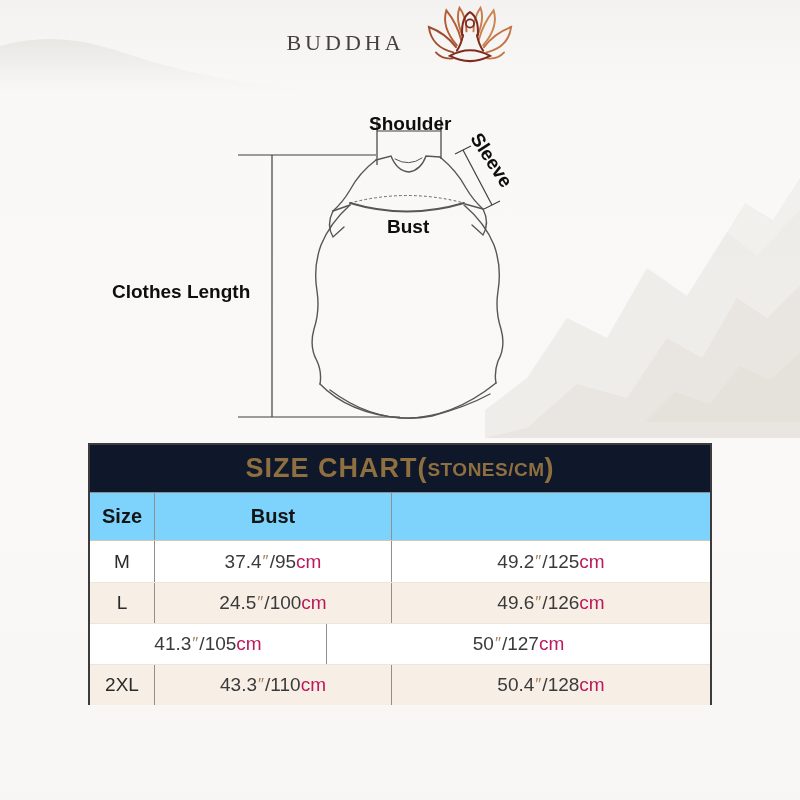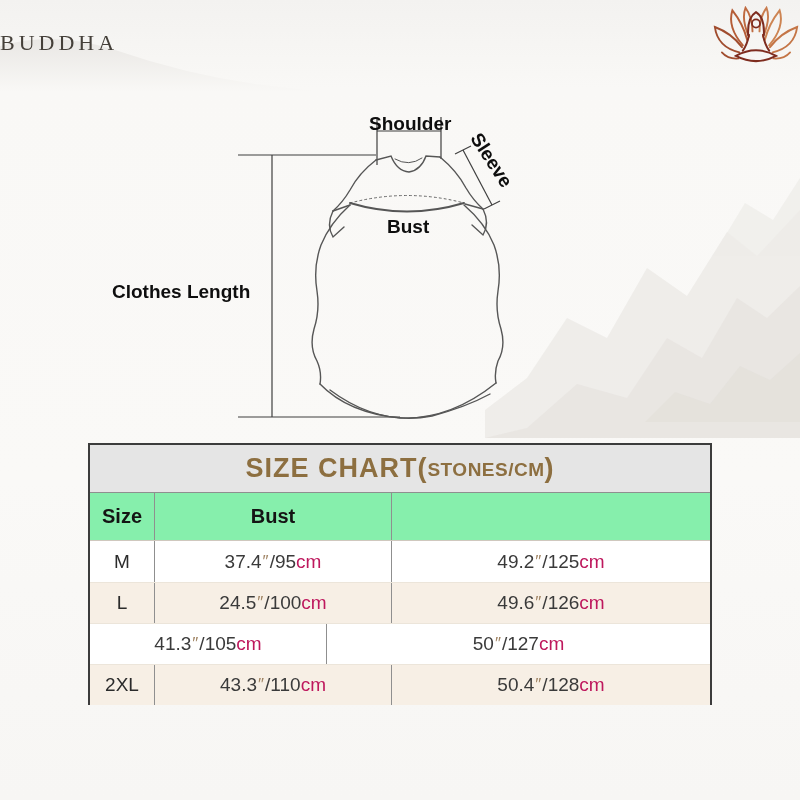--- a/index.html
+++ b/index.html
@@ -4,36 +4,36 @@
 <style>
   html,body{margin:0;padding:0;background:#e9e9e9;}
   .page{
     position:relative;width:800px;height:800px;margin:0 auto;overflow:hidden;
     background:linear-gradient(180deg,#f3f2f0 0%,#f9f8f6 11%,#faf9f7 60%,#f7f6f4 100%);
     font-family:"Liberation Sans",sans-serif;
   }
   
   .wm{position:absolute;pointer-events:none;}
   
-  .brand{position:absolute;left:0;top:0;right:0;height:86px;display:flex;align-items:center;justify-content:space-between;gap:21px;}
+  .brand{position:absolute;left:0;top:0;right:0;height:86px;display:flex;align-items:center;justify-content:center;gap:21px;}
   .brand-text{font-family:"Liberation Serif",serif;font-size:22px;letter-spacing:4px;color:#45403a;}
   .lotus{width:88px;height:70px;margin-top:-4px;}
   
   .diagram-svg{position:absolute;left:100px;top:95px;width:460px;height:345px;}
   .lbl{position:absolute;font-weight:bold;color:#0e0e0e;font-size:19px;white-space:nowrap;}
   .lbl-shoulder{left:369px;top:113px;}
   .lbl-sleeve{left:484px;top:129px;transform:rotate(57deg);transform-origin:0 0;}
   .lbl-bust{left:387px;top:216px;}
   .lbl-clothes{left:112px;top:281px;}
   
   .chart{position:absolute;left:88px;top:443px;width:624px;height:262px;border:2px solid #3c3c3c;box-sizing:border-box;background:#fff;}
-  .t-title{height:47px;background:#e5e5e5;border-bottom:1px solid #8f8f8f;display:flex;align-items:center;justify-content:center;color:#8d6f40;font-weight:bold;font-size:27px;letter-spacing:1px;}
+  .t-title{height:47px;background:#0f172a;border-bottom:1px solid #8f8f8f;display:flex;align-items:center;justify-content:center;color:#8d6f40;font-weight:bold;font-size:27px;letter-spacing:1px;}
   .t-title .small{font-size:19px;letter-spacing:.5px;margin-top:3px;}
   .row{display:flex;width:100%;box-sizing:border-box;}
-  .t-head{height:48px;background:#86efac;border-bottom:1px solid #cfc8be;font-weight:bold;font-size:20px;color:#141414;}
+  .t-head{height:48px;background:#7dd3fc;border-bottom:1px solid #cfc8be;font-weight:bold;font-size:20px;color:#141414;}
   .t-row{height:41px;font-size:19px;color:#3a3a3a;}
   .t-row.alt{background:#f7efe5;}
   .t-row.sep{border-top:1px solid #ece5da;}
   .cell{display:flex;align-items:center;justify-content:center;box-sizing:border-box;}
   .c1{width:65px;border-right:1px solid #8f8f8f;}
   .c2{width:237px;border-right:1px solid #8f8f8f;}
   .c3{flex:1;}
   .size-val{color:#2b2b2b;}
   .unit{color:#be185d;}
   .inchmark{color:#a08464;font-size:17px;margin:0 1px 0 1px;}

